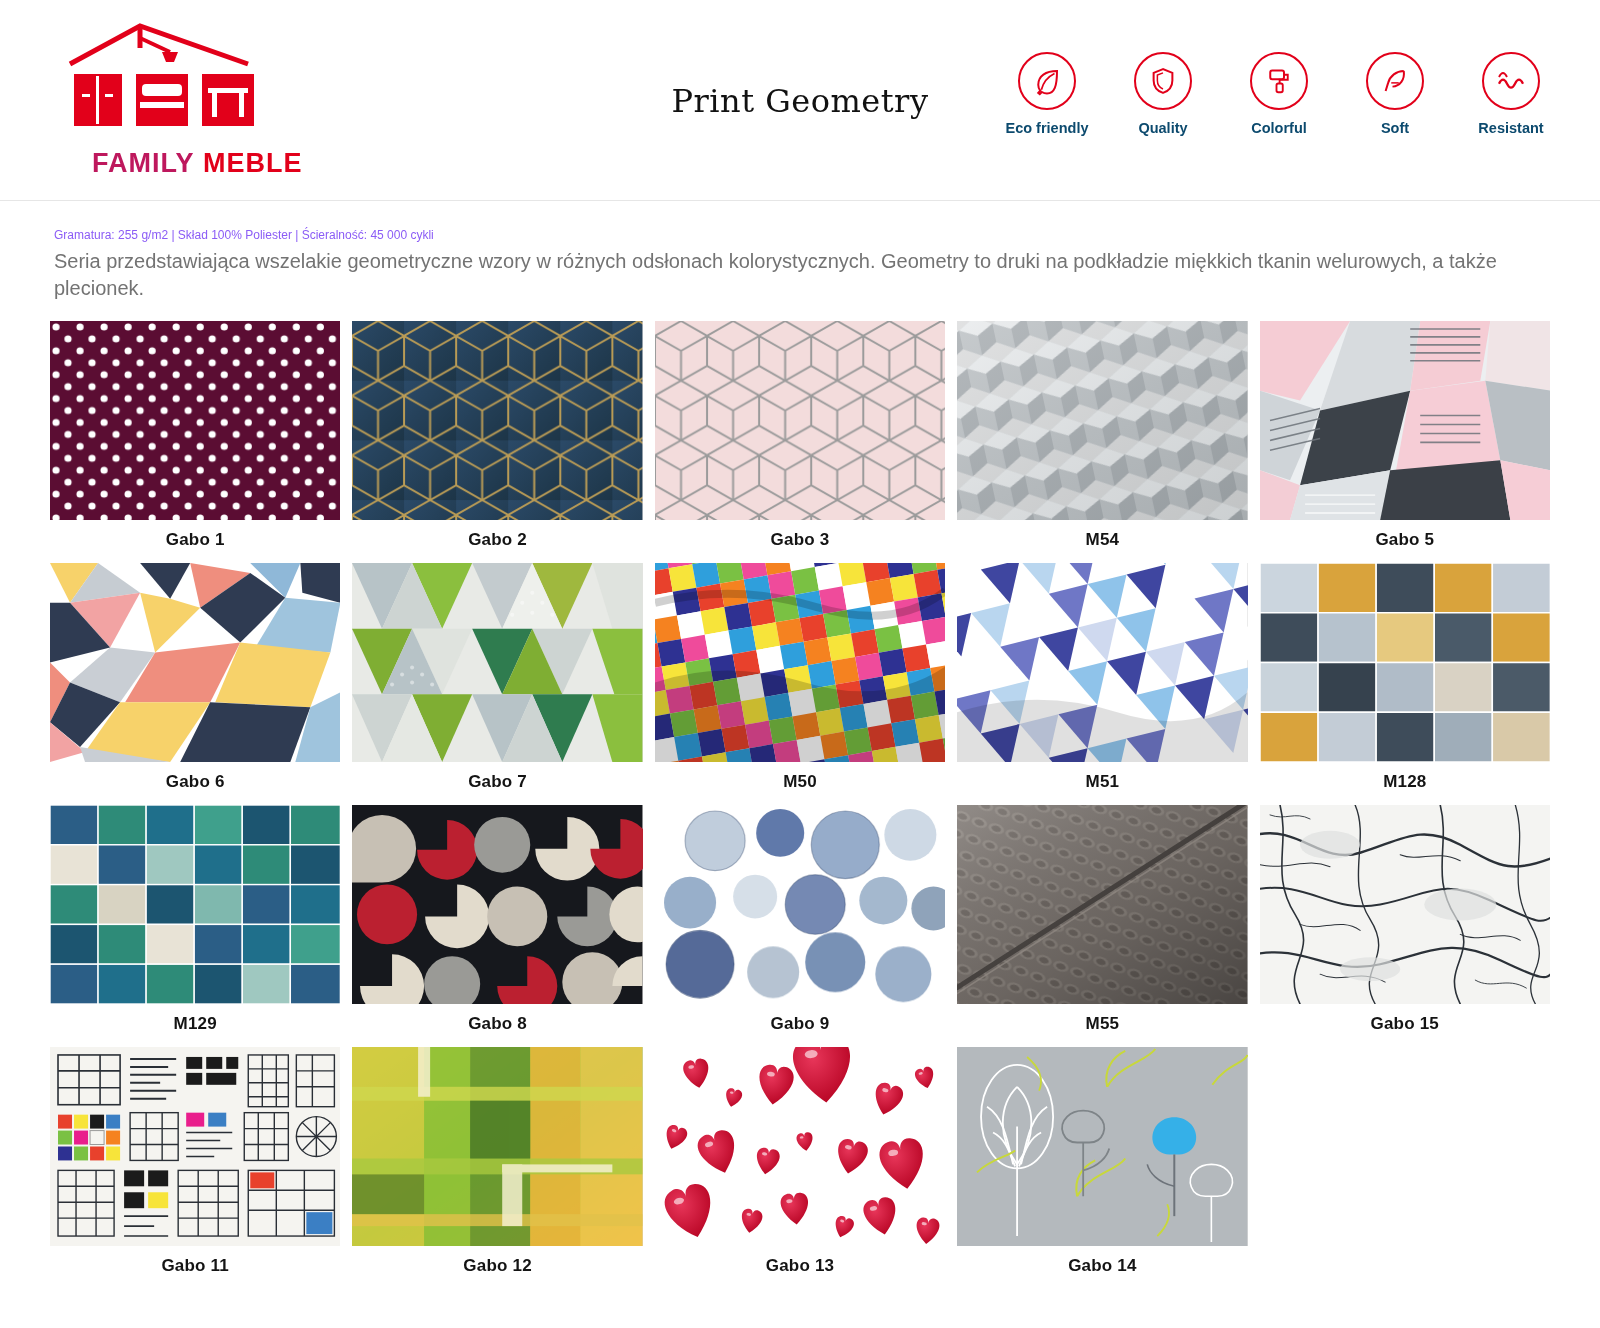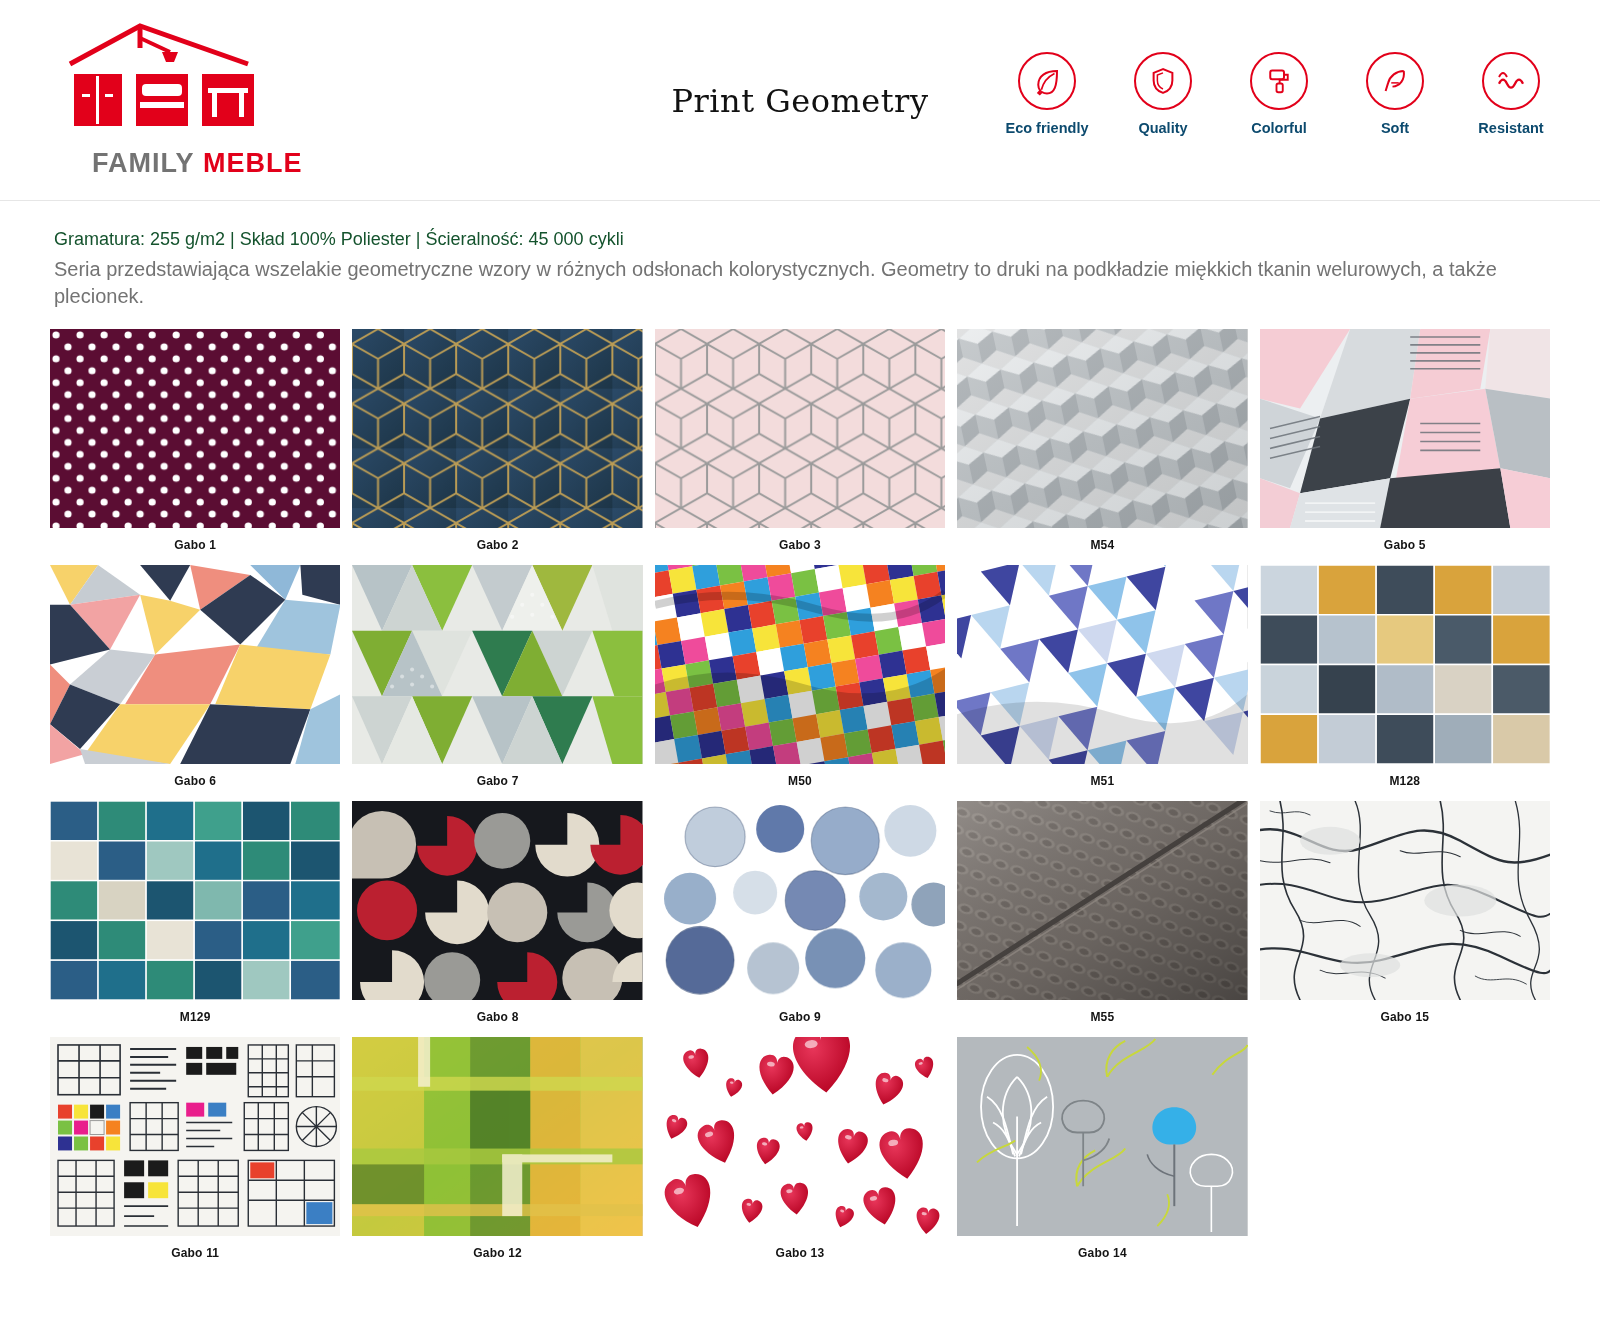--- a/index.html
+++ b/index.html
@@ -34,21 +34,21 @@
     height: 108px;
   }
   .brand-wordmark {
     position: absolute;
     left: 40px;
     top: 130px;
     font-size: 27px;
     font-weight: bold;
     letter-spacing: 1px;
   }
-  .wm-family { color: #737373; }
+  .wm-family { color: #be185d; }
   .wm-meble { color: #e2001a; margin-top: 28px; }
 
   .doc-title {
     position: absolute;
     left: 0;
     right: 0;
     top: 82px;
     text-align: center;
     font-family: "DejaVu Serif", "Liberation Serif", serif;
     font-size: 32px;
@@ -81,22 +81,22 @@
     font-size: 14.5px;
     font-weight: bold;
     color: #0c4a6e;
   }
 
   
   .info {
     padding: 26px 54px 0 54px;
   }
   .info-line {
-    font-size: 18px;
-    color: #14532d;
+    font-size: 12px;
+    color: #8b5cf6;
     line-height: 1.38;
   }
   .info-desc {
     font-size: 20px;
     color: #737373;
     line-height: 1.38;
     margin-top: 4px;
     max-width: 1500px;
   }
 
@@ -116,21 +116,21 @@
   }
   .swatch {
     width: 100%;
     height: 199px;
     overflow: hidden;
     position: relative;
     background: #ddd;
   }
   .swatch svg { display: block; width: 100%; height: 100%; }
   .caption {
-    font-size: 12px;
+    font-size: 17px;
     font-weight: bold;
     color: #141414;
     padding: 10px 0 9px 0;
     letter-spacing: 0.2px;
   }
 </style>
 </head>
 <body>
 
 <div class="header">

